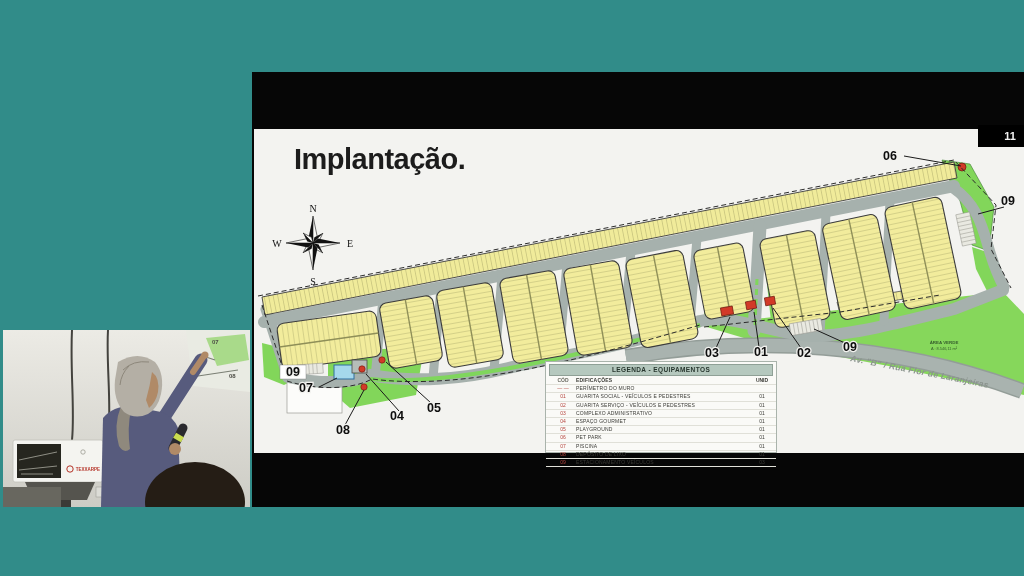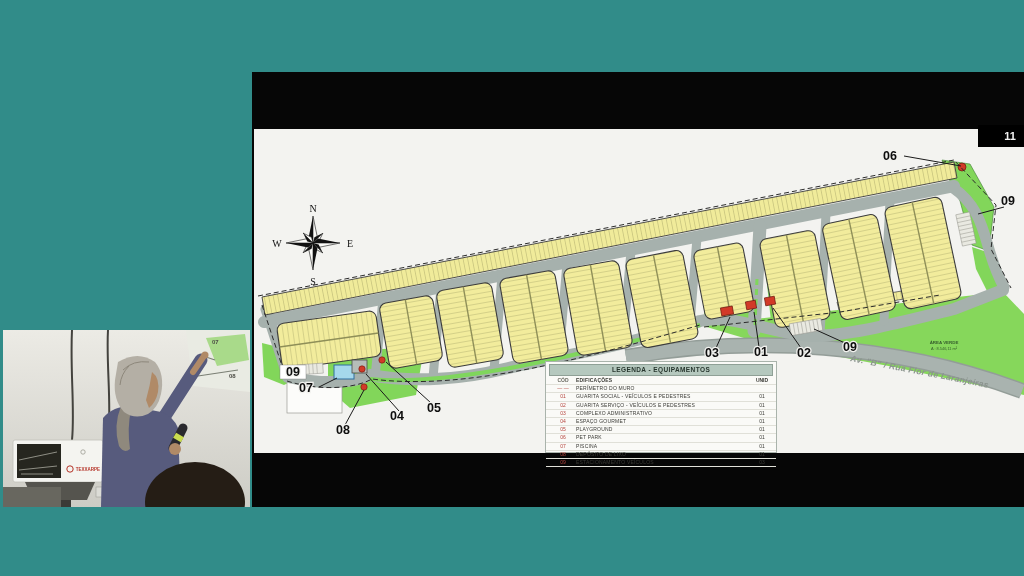--- a/index.html
+++ b/index.html
@@ -37,20 +37,21 @@
   .lhead .lcod{color:#6b6b62;}
   .lname{flex:1;color:#3a3a35;letter-spacing:.2px;}
   .lunid{width:20px;text-align:center;color:#3a3a35;flex:none;}
 </style>
 </head>
 <body>
 
 <div class="screen"></div>
 
 <div class="slide">
+  <div class="slide-title">Implantação.</div>
 
   <svg class="map-svg" width="770" height="324" viewBox="0 0 770 324">
     <defs>
       <pattern id="lotsV" width="5" height="120" patternUnits="userSpaceOnUse">
         <rect width="5" height="120" fill="#f2ec9c"></rect>
         <path d="M0,0V120" stroke="#9a9a60" stroke-width="0.7"></path>
       </pattern>
       <pattern id="lotsH" width="120" height="5" patternUnits="userSpaceOnUse">
         <rect width="120" height="5" fill="#f2ec9c"></rect>
         <path d="M0,0H120" stroke="#9a9a60" stroke-width="0.7"></path>

